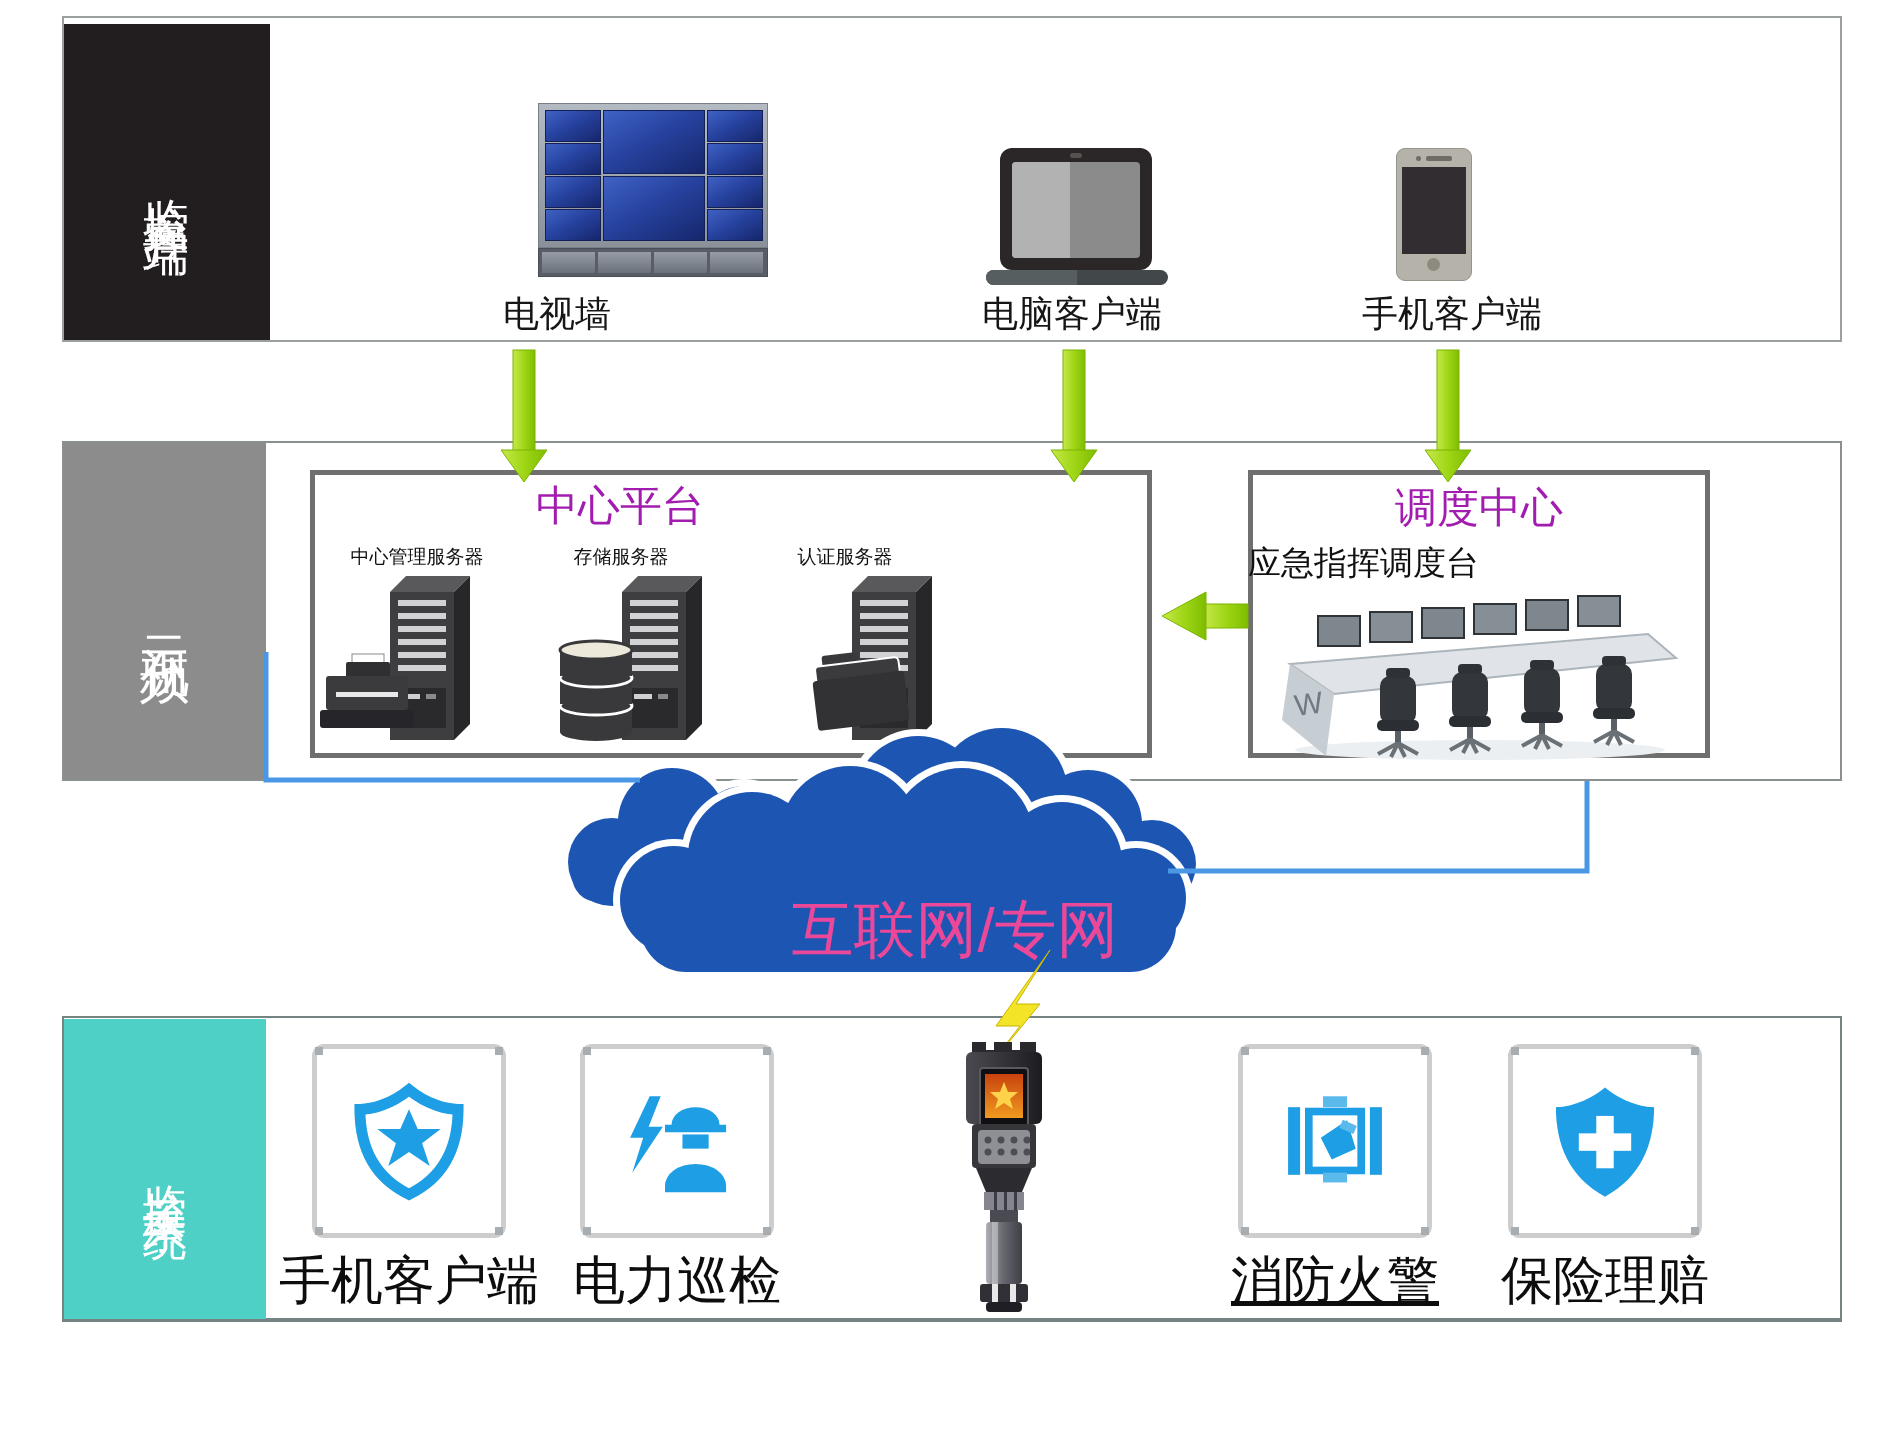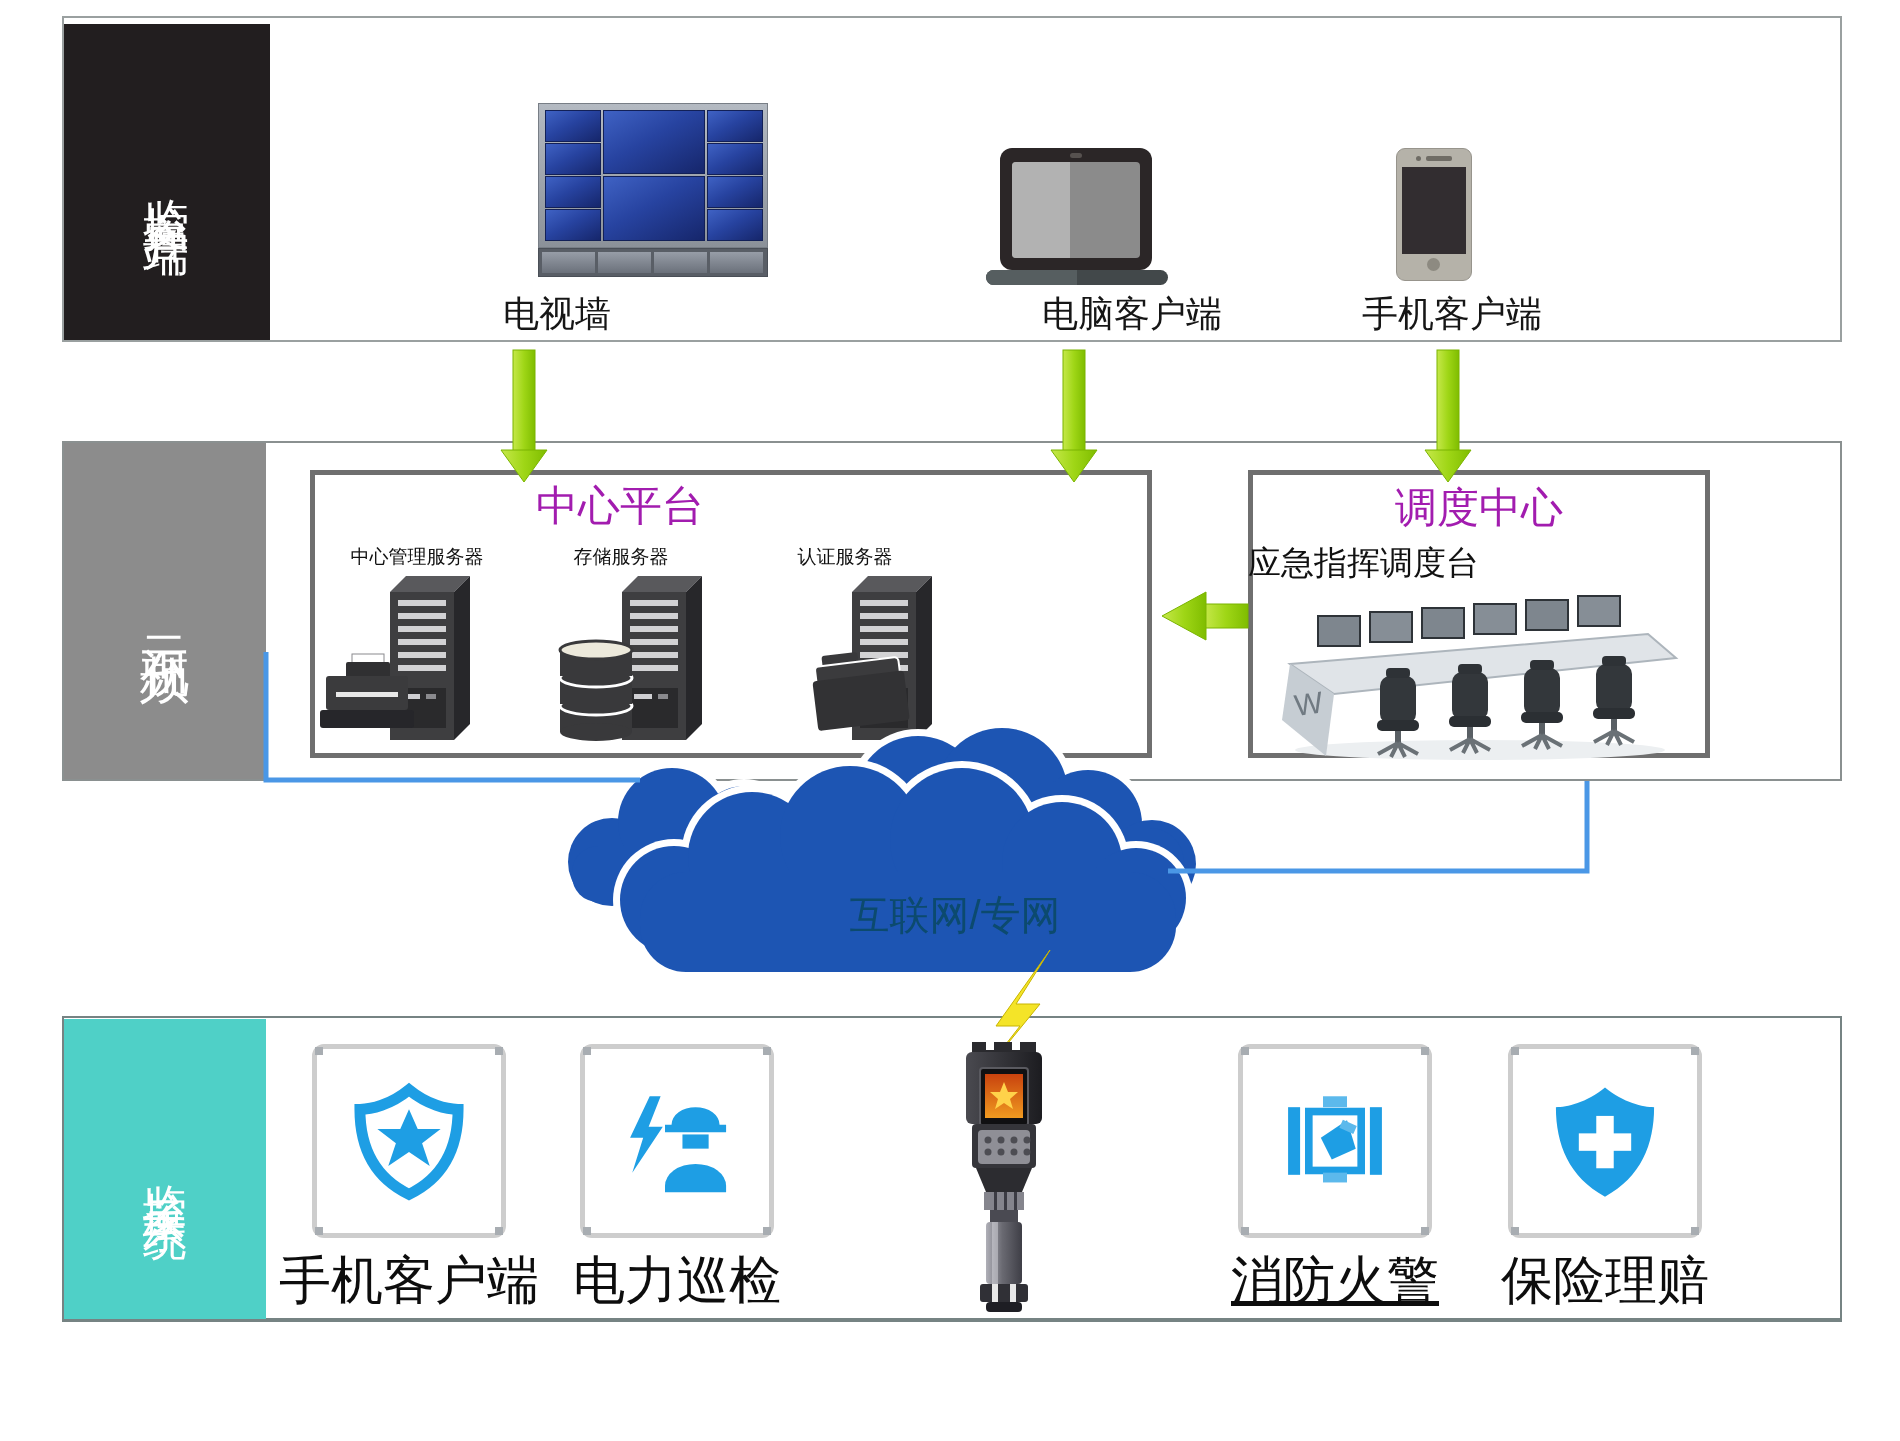--- a/index.html
+++ b/index.html
@@ -40,21 +40,21 @@
   #phone-screen{left:1402px;top:167px;width:64px;height:87px;background:#322d30;}
   #phone-home{left:1427px;top:258px;width:13px;height:13px;background:#8d8a81;border-radius:50%;}
   
   .midbox{position:absolute;border:5px solid #6f6f6f;background:#fff;box-sizing:border-box;}
   #box-platform{left:310px;top:470px;width:842px;height:288px;}
   #box-dispatch{left:1248px;top:470px;width:462px;height:288px;}
   .boxtitle{position:absolute;text-align:center;font-size:42px;color:#a21caf;}
   .srvlabel{position:absolute;text-align:center;font-size:19px;color:#111;}
   #dispatch-sub{position:absolute;left:1248px;top:541px;width:462px;text-align:left;font-size:33px;color:#111;}
   
-  #cloud-label{position:absolute;left:760px;top:888px;width:390px;text-align:center;font-size:40px;color:#0c4a6e;}
+  #cloud-label{position:absolute;left:760px;top:888px;width:390px;text-align:center;font-size:62px;color:#ec4899;}
   
   .iconbox{position:absolute;width:194px;height:194px;background:#fff;border:5px solid #cdcdcd;border-radius:12px;box-sizing:border-box;}
   .hdl{position:absolute;width:8px;height:8px;background:#a8adb2;}
   .hdl.tl{left:-2px;top:-2px;} .hdl.tr{right:-2px;top:-2px;}
   .hdl.bl{left:-2px;bottom:-2px;} .hdl.br{right:-2px;bottom:-2px;}
   .iconbox svg{position:absolute;left:50%;top:50%;transform:translate(-50%,-50%);}
   .syslabel{position:absolute;top:1246px;width:300px;text-align:center;font-size:52px;color:#0d0d0d;}
   #art{position:absolute;left:0;top:0;pointer-events:none;}
 </style>
 </head>
@@ -101,21 +101,21 @@
 <div class="abs" id="laptop-base"></div>
 <div class="abs" id="laptop-base-l"></div>
 
 <div class="abs" id="phone-body"></div>
 <div class="abs" id="phone-speaker"></div>
 <div class="abs" id="phone-dot"></div>
 <div class="abs" id="phone-screen"></div>
 <div class="abs" id="phone-home"></div>
 
 <div class="devlabel" style="left:457px;top:290px;width:200px;">电视墙</div>
-<div class="devlabel" style="left:922px;top:290px;width:300px;text-align:right;">电脑客户端</div>
+<div class="devlabel" style="left:922px;top:290px;width:300px;">电脑客户端</div>
 <div class="devlabel" style="left:1302px;top:290px;width:300px;">手机客户端</div>
 
 <div class="midbox" id="box-platform"></div>
 <div class="midbox" id="box-dispatch"></div>
 
 <div class="boxtitle" style="left:370px;top:478px;width:500px;">中心平台</div>
 <div class="boxtitle" style="left:1248px;top:480px;width:462px;">调度中心</div>
 <div id="dispatch-sub">应急指挥调度台</div>
 
 <div class="srvlabel" style="left:317px;top:544px;width:200px;">中心管理服务器</div>

